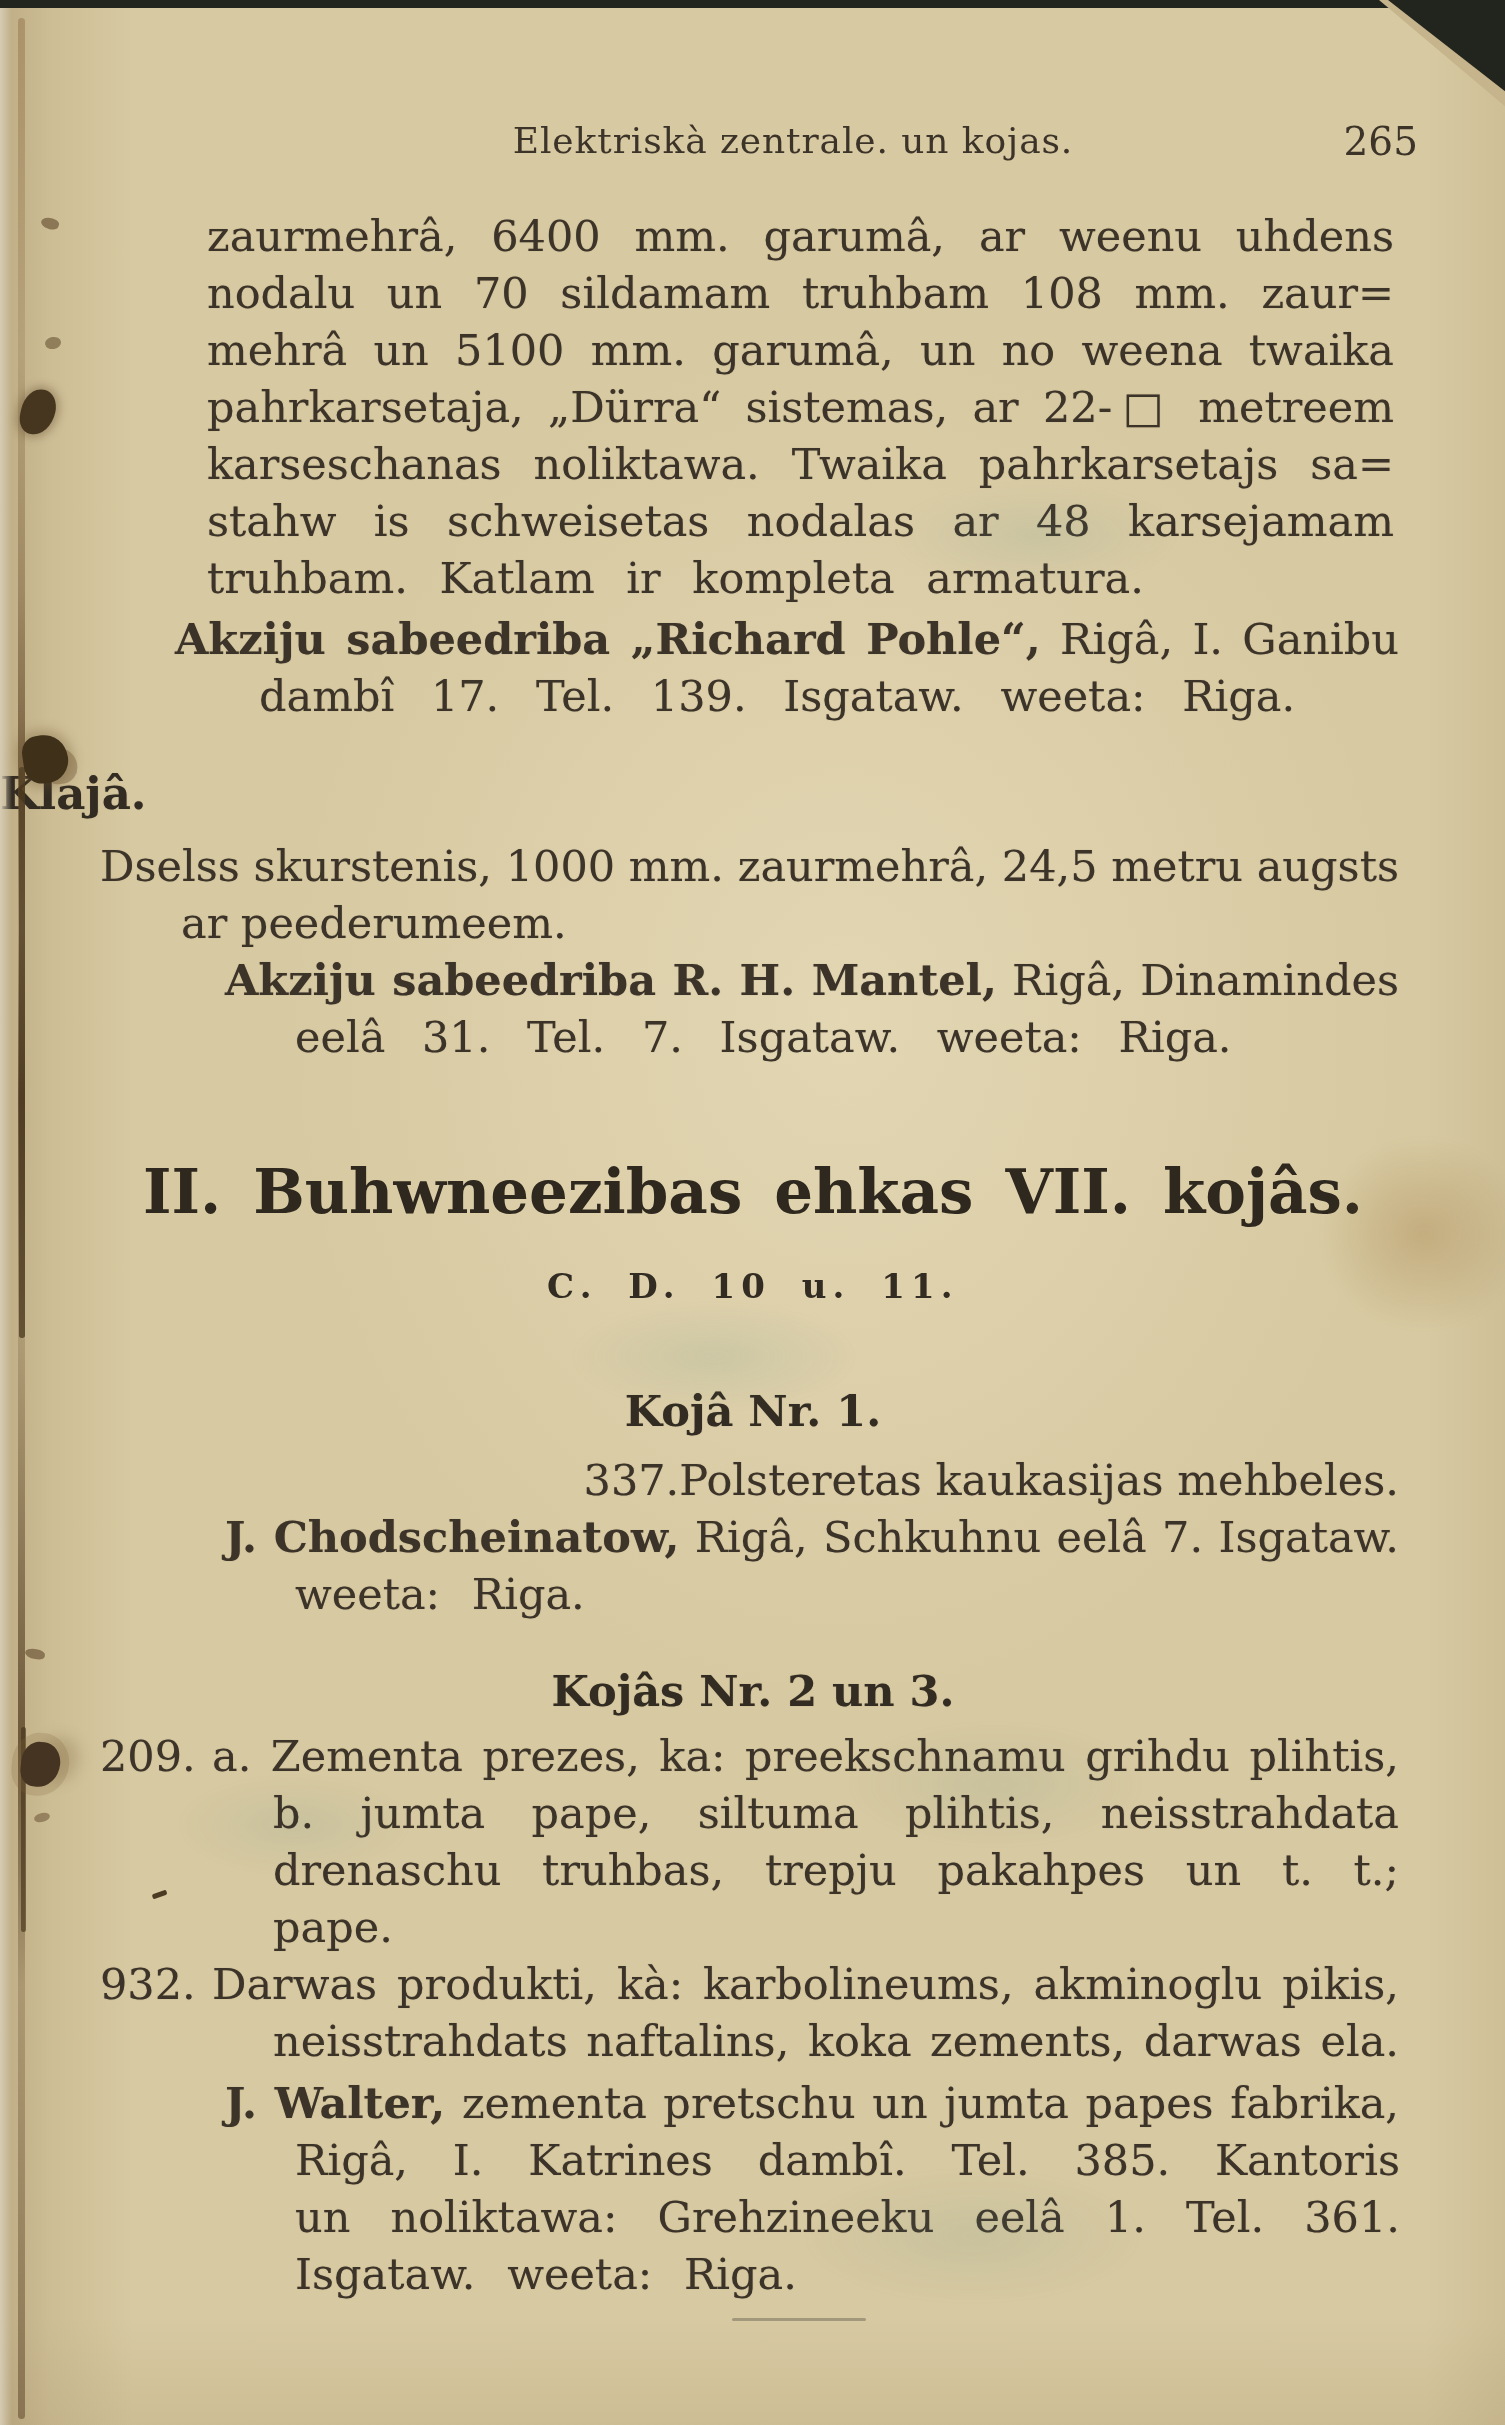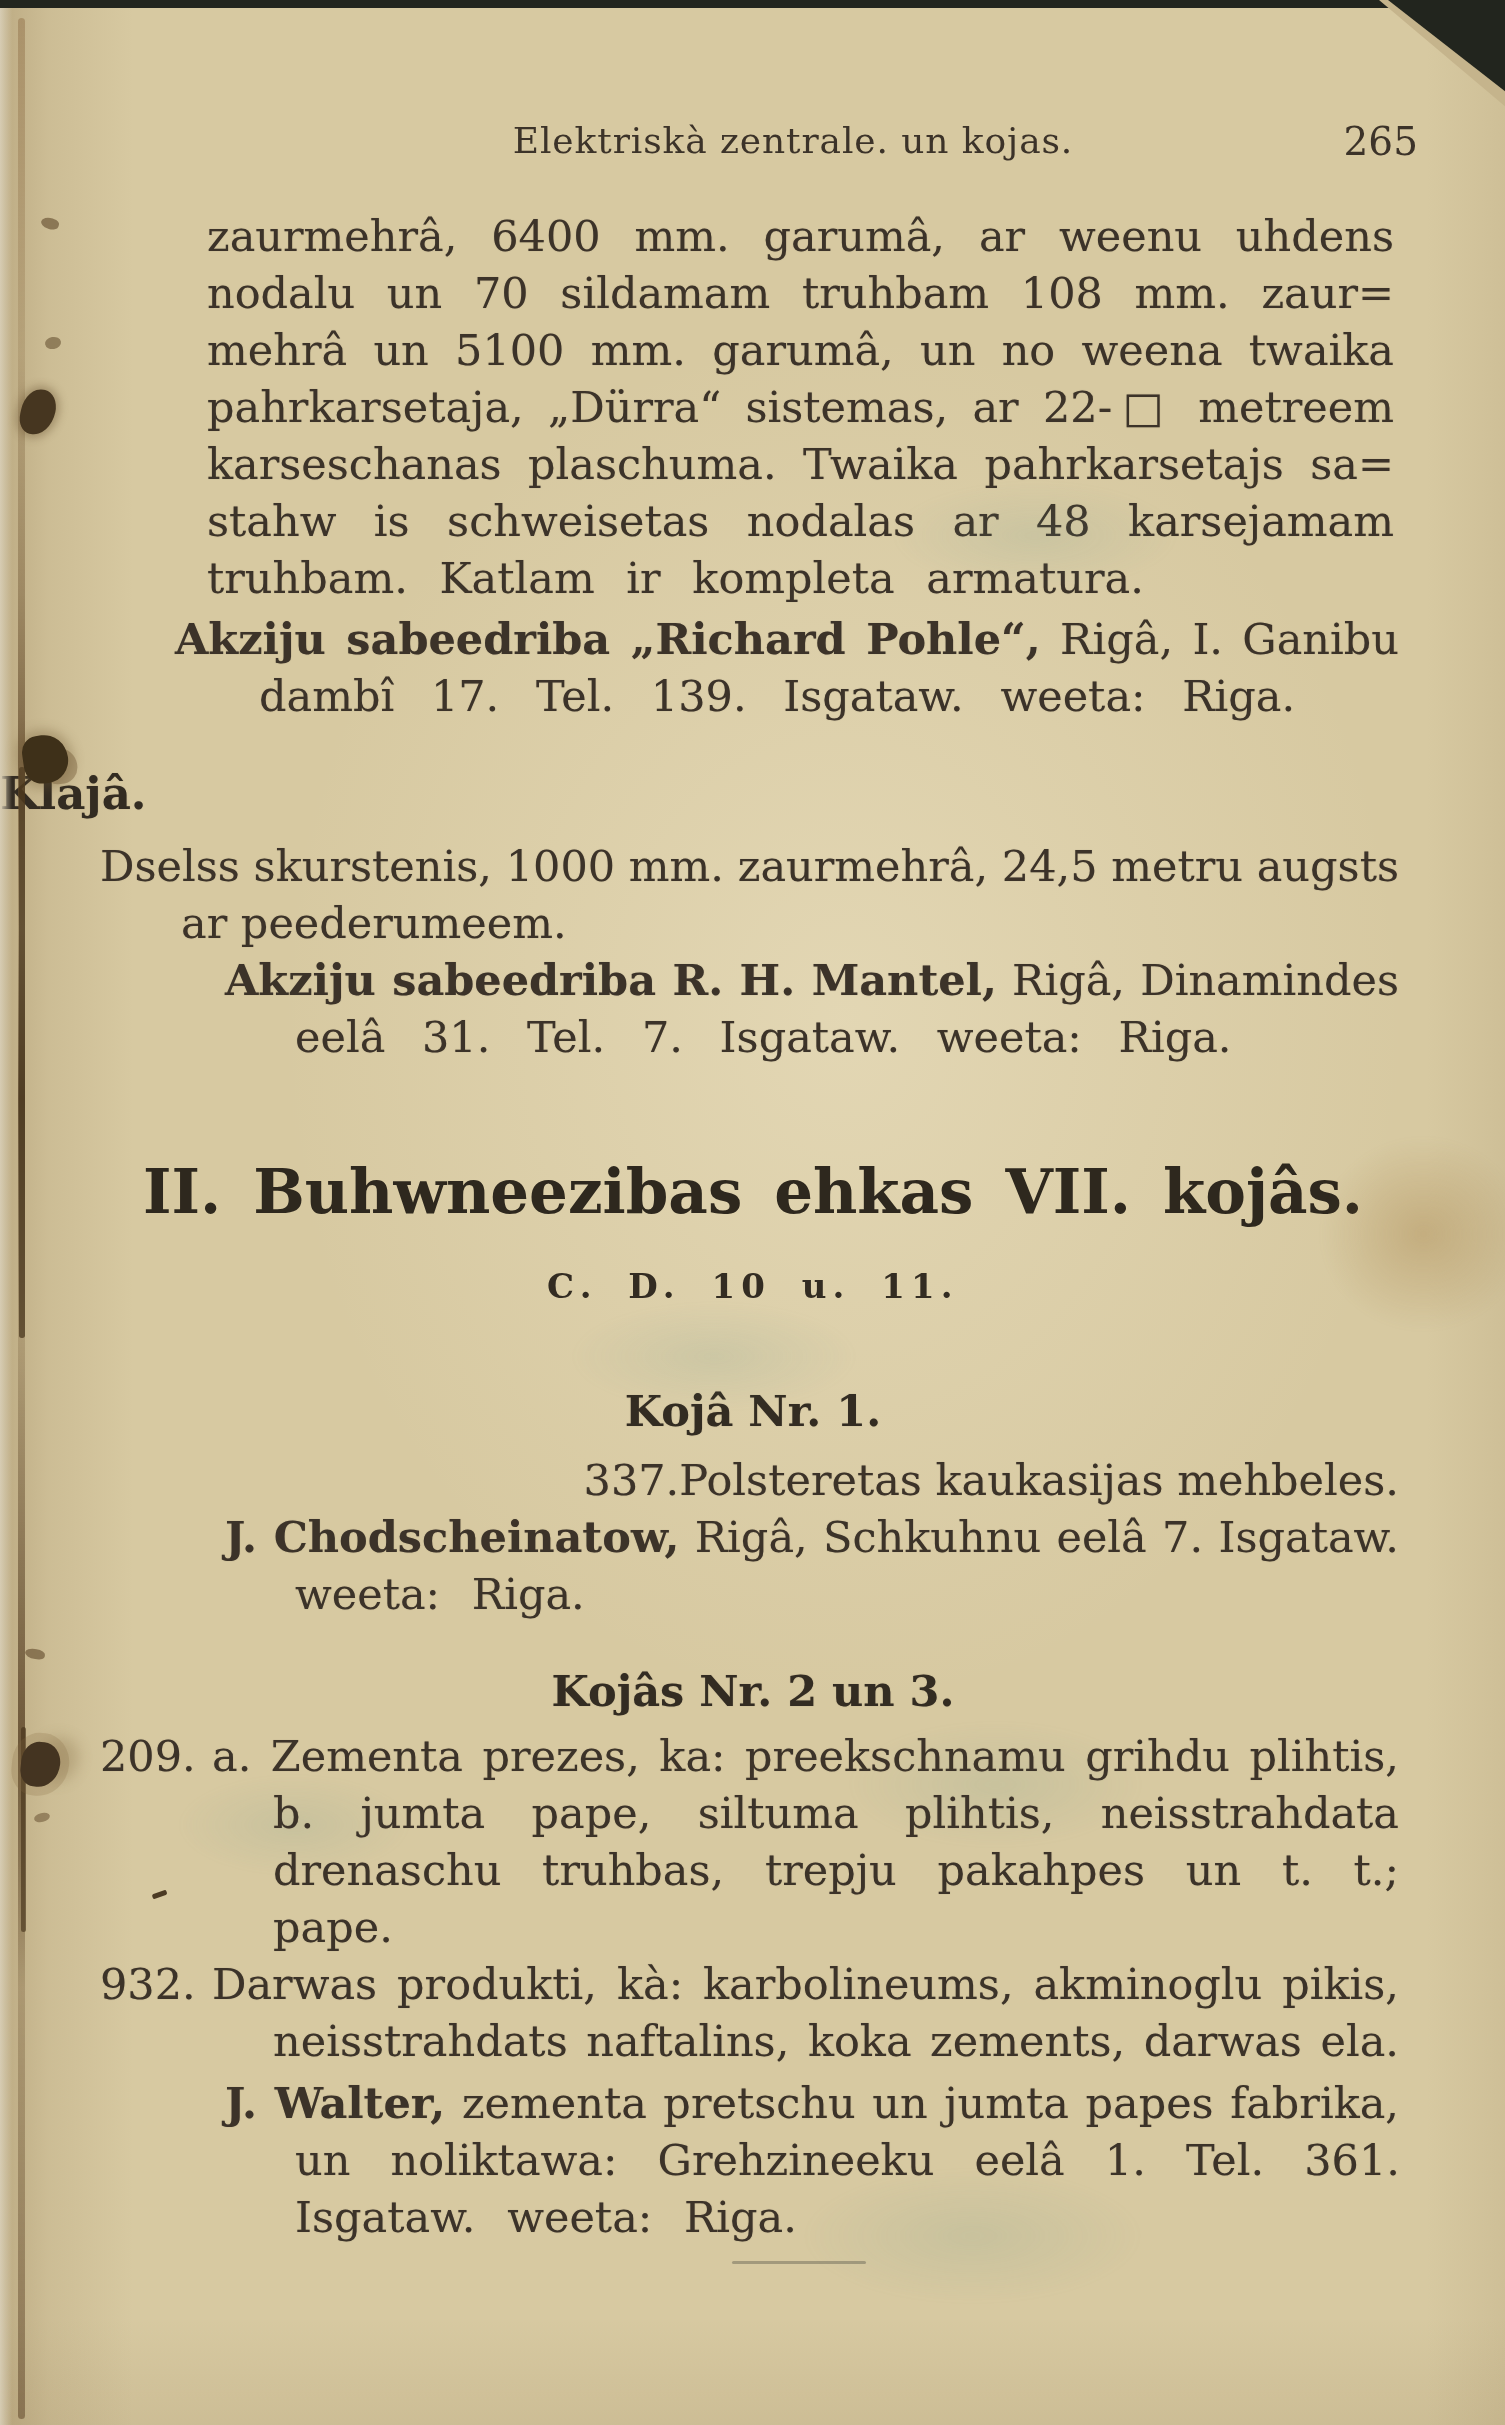--- a/index.html
+++ b/index.html
@@ -128,21 +128,21 @@
   <div class="header">
     <div class="running-title">Elektriskà zentrale. un kojas.</div>
     <div class="page-number">265</div>
   </div>
 
   <div class="para-intro">
     <div class="ln just">zaurmehrâ, 6400 mm. garumâ, ar weenu uhdens</div>
     <div class="ln just">nodalu un 70 sildamam truhbam 108 mm. zaur=</div>
     <div class="ln just">mehrâ un 5100 mm. garumâ, un no weena twaika</div>
     <div class="ln just">pahrkarsetaja, „Dürra“ sistemas, ar 22-□ metreem</div>
-    <div class="ln just">karseschanas plaschuma. Twaika pahrkarsetajs sa=</div>
+    <div class="ln just">karseschanas noliktawa. Twaika pahrkarsetajs sa=</div>
     <div class="ln just">stahw is schweisetas nodalas ar 48 karsejamam</div>
     <div class="ln gaps">truhbam. Katlam ir kompleta armatura.</div>
   </div>
 
   <div class="firm-pohle">
     <div class="ln just">
       <span class="b">Akziju sabeedriba „Richard Pohle“,</span>
       <span>Rigâ, I. Ganibu</span>
     </div>
     <div class="ln cont gaps2">dambî 17. Tel. 139. Isgataw. weeta: Riga.</div>
@@ -192,20 +192,21 @@
     <div class="ln just">
       <span class="num">932.</span><span>Darwas produkti, kà: karbolineums, akminoglu pikis,</span>
     </div>
     <div class="ln cont just">neisstrahdats naftalins, koka zements, darwas ela.</div>
   </div>
   <div class="firm-walter">
     <div class="ln just">
       <span class="b">J. Walter,</span>
       <span>zementa pretschu un jumta papes fabrika,</span>
     </div>
+    <div class="ln cont just">Rigâ, I. Katrines dambî. Tel. 385. Kantoris</div>
     <div class="ln cont just">un noliktawa: Grehzineeku eelâ 1. Tel. 361.</div>
     <div class="ln cont gaps">Isgataw. weeta: Riga.</div>
   </div>
 
   <div class="end-dash"></div>
 
 </div>
 
 
 </body></html>

